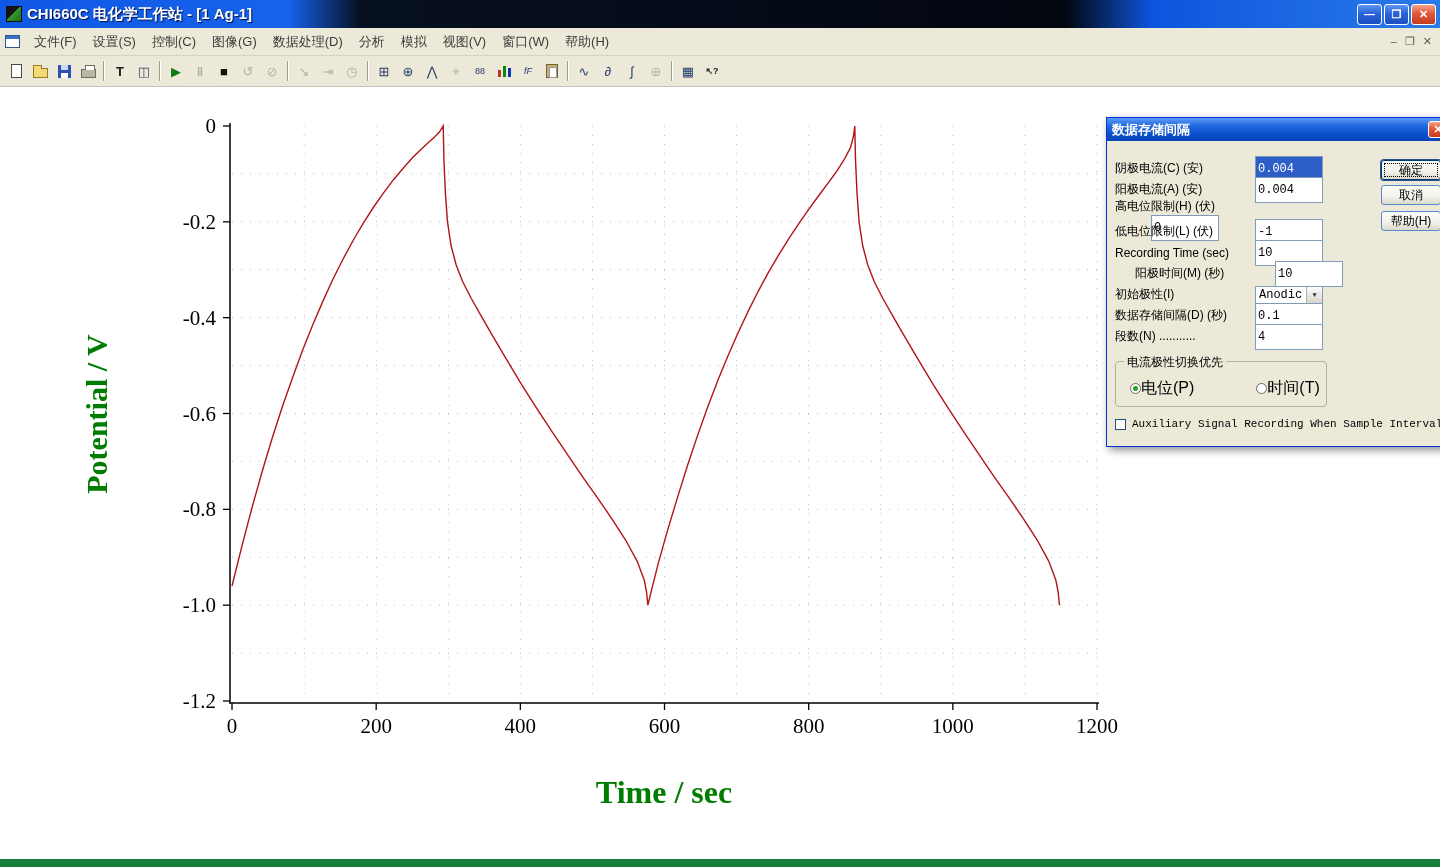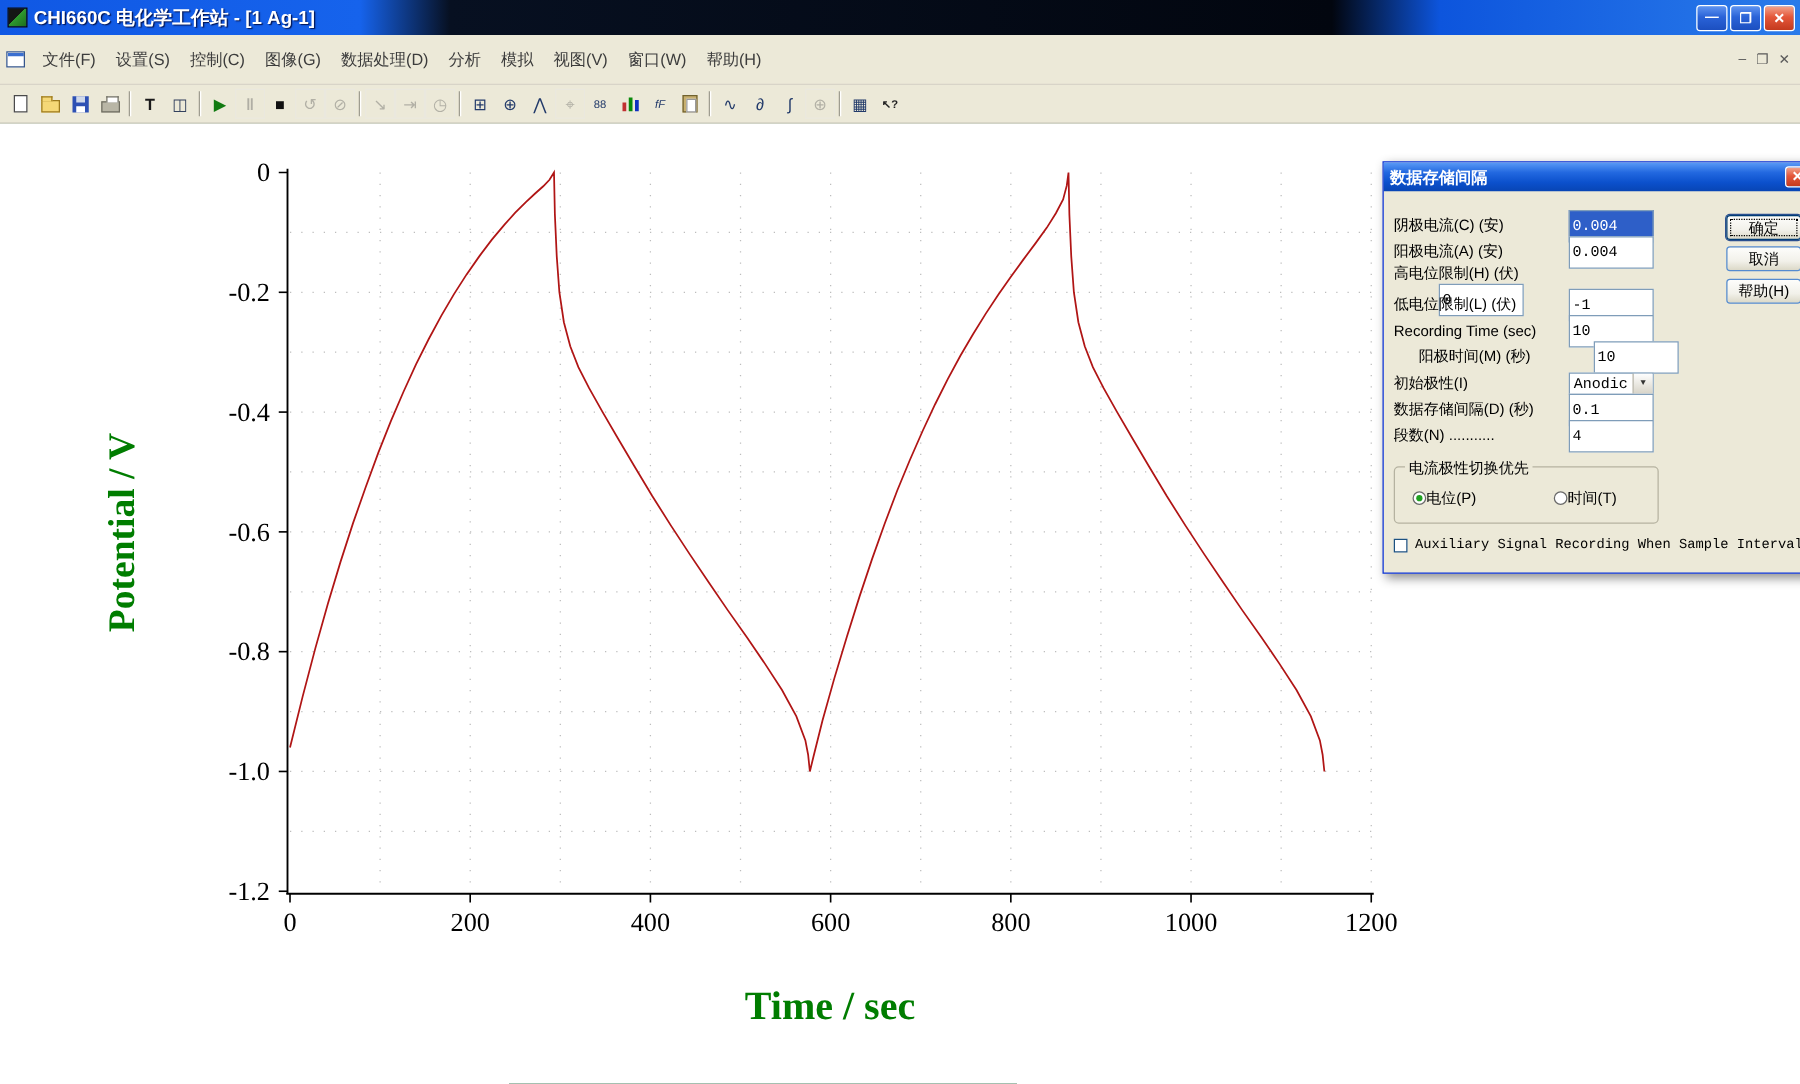--- a/index.html
+++ b/index.html
@@ -12,21 +12,21 @@
   .title-icon{width:16px;height:16px;margin:0 5px 0 2px;border:1px solid #0a0a0a;
     background:linear-gradient(135deg,#151515 45%,#2f9a2f 45%,#1d6e1d 100%)}
   .title-text{color:#fff;font-weight:bold;font-size:15px;flex:1;white-space:nowrap;
     text-shadow:1px 1px 1px #00114d}
   .winbtns{display:flex}
   .winbtn{width:25px;height:21px;margin-left:2px;border-radius:3px;border:1px solid #fff;
     background:linear-gradient(#5f94f0,#2a63d8 45%,#1c4fc0);color:#fff;font-size:11px;font-weight:bold;
     display:flex;align-items:center;justify-content:center;cursor:default}
   .winbtn.close{background:linear-gradient(#f2a48c,#e4573a 45%,#c43a1e)}
   
-  .menubar{height:40px;display:flex;align-items:center;background:#ECE9D8;position:relative;
+  .menubar{height:28px;display:flex;align-items:center;background:#ECE9D8;position:relative;
     border-bottom:1px solid #d8d4c8;font-size:13px;color:#2a2a2a}
   .mdi-doc-icon{width:15px;height:13px;margin:0 6px 0 5px;background:#fff;border:1px solid #35568c;
     box-shadow:inset 0 3px 0 #3a6fd0}
   .menu-item{padding:3px 8px;white-space:nowrap;color:#3c3c3c}
   .mdi-controls{position:absolute;right:8px;display:flex;gap:8px;color:#5a5a5a;font-size:11px}
   
   .toolbar{height:31px;display:flex;align-items:center;padding-left:4px;background:#ECE9D8;
     border-bottom:1px solid #c6c3b5}
   .tbtn{width:24px;height:24px;display:flex;align-items:center;justify-content:center;
     border:1px solid #ECE9D8;font-size:13px;line-height:1}
@@ -71,21 +71,21 @@
     font-size:12px;padding-left:3px;position:relative;font-family:"Liberation Mono",monospace}
   .combo-btn{position:absolute;right:0;top:0;width:16px;height:16px;display:flex;align-items:center;justify-content:center;
     font-size:7px;color:#333;background:linear-gradient(#fefefe,#d8d4c8);border-left:1px solid #b5b2a5}
   .dlg-btn{position:absolute;left:274px;width:60px;height:20px;font-size:12px;color:#000;
     background:linear-gradient(#fdfdfb,#f2f1ea 60%,#dcd9c8);border:1px solid #548bd0;border-radius:3px;
     font-family:"Liberation Sans",sans-serif}
   .dlg-btn.default{border-color:#003c74;outline:1px dotted #000;outline-offset:-4px;box-shadow:0 0 0 1px #2a4f8f}
   .grpbox{position:absolute;left:8px;top:243px;width:212px;height:46px;border:1px solid #b5b2a0;border-radius:4px}
   .grp-legend{position:absolute;top:-8px;left:8px;background:#ECE9D8;padding:0 3px;font-size:12px}
   #radio-row{position:absolute;left:14px;top:16px;display:flex;gap:62px}
-  .radio-wrap{display:flex;align-items:center;gap:0;font-size:12px}
+  .radio-wrap{display:flex;align-items:center;gap:0;font-size:16px}
   .radio{width:11px;height:11px;border-radius:50%;border:1px solid #6a6a6a;background:#fff;position:relative}
   .radio.on::after{content:'';position:absolute;left:2px;top:2px;width:5px;height:5px;border-radius:50%;background:#21a121}
   .chkrow{position:absolute;left:8px;top:300px;display:flex;align-items:center;gap:6px;white-space:nowrap}
   .chk{width:11px;height:11px;border:1px solid #1c5180;background:#fff;flex:none}
   .chk-label{font-family:"Liberation Mono",monospace;font-size:11px;color:#000}
   
   .statusbar{position:relative;height:14px;background:#ECE9D8;border-top:1px solid #b9b6a6;font-size:11px;color:#111}
   .sb-help{position:absolute;left:5px;top:1px}
   .sb-panel{position:absolute;top:0;height:13px;border:1px solid;border-color:#9c9a8c #fff #fff #9c9a8c;
     padding:0 4px;line-height:12px}

